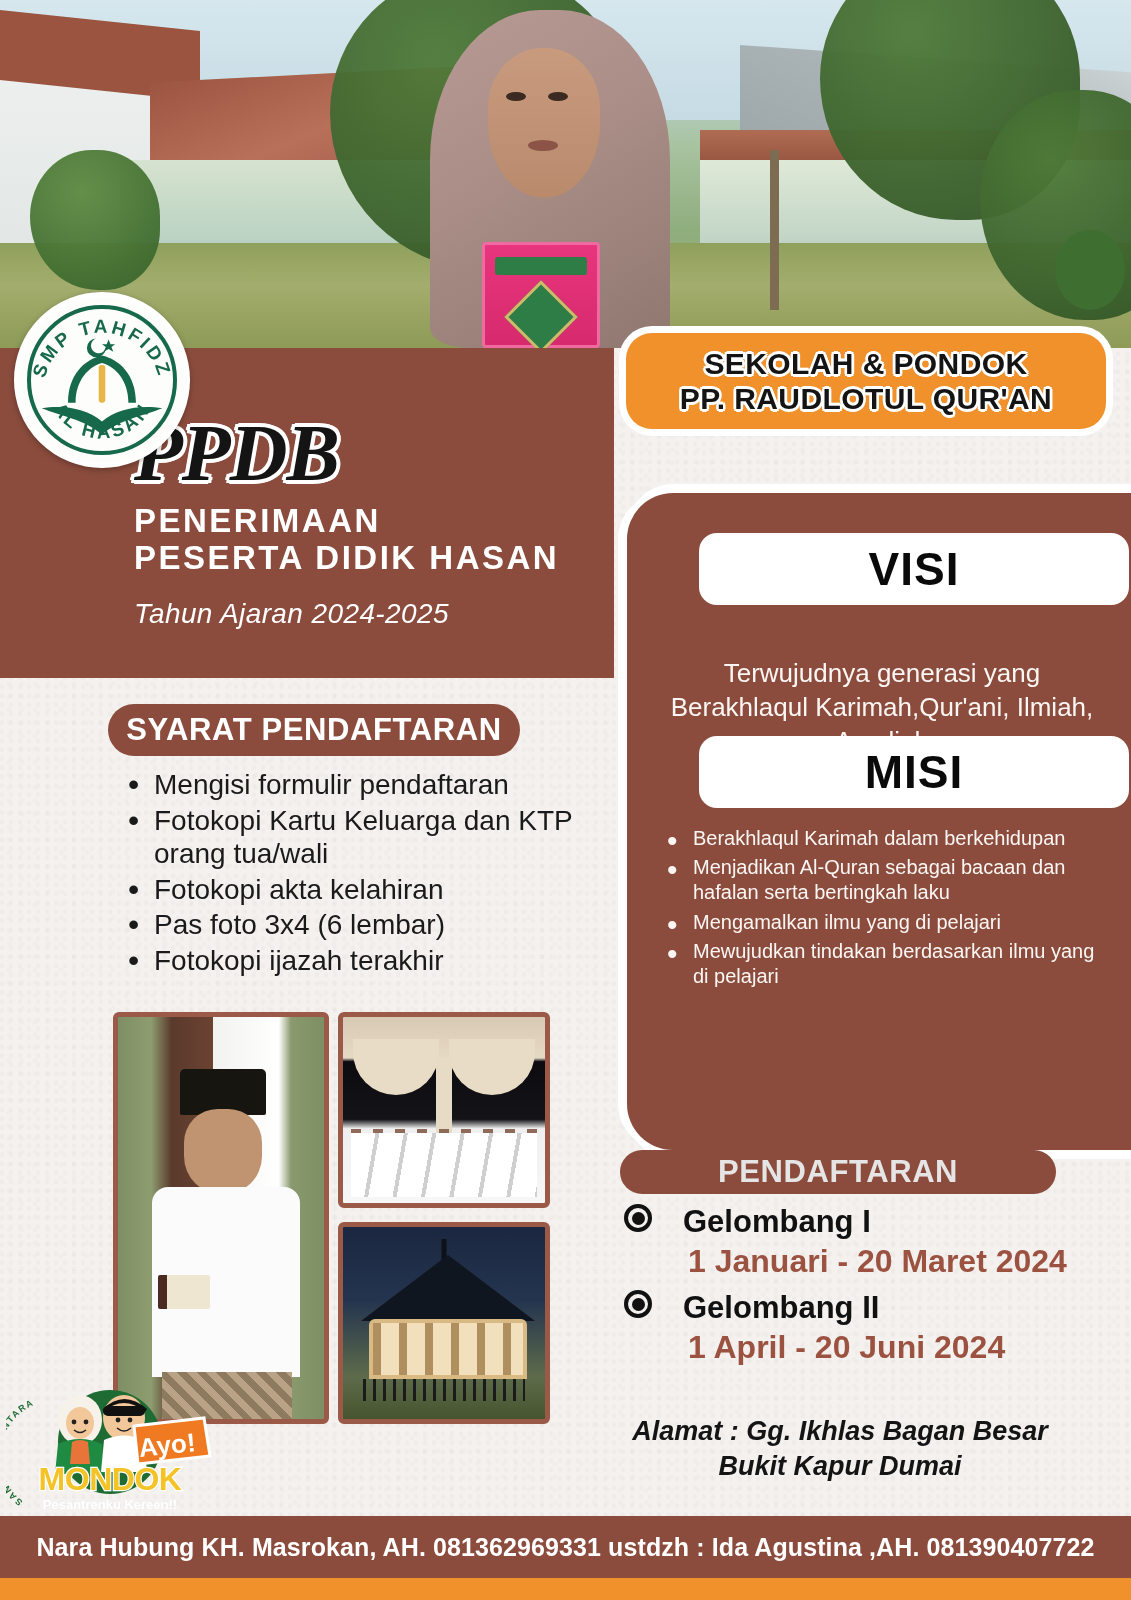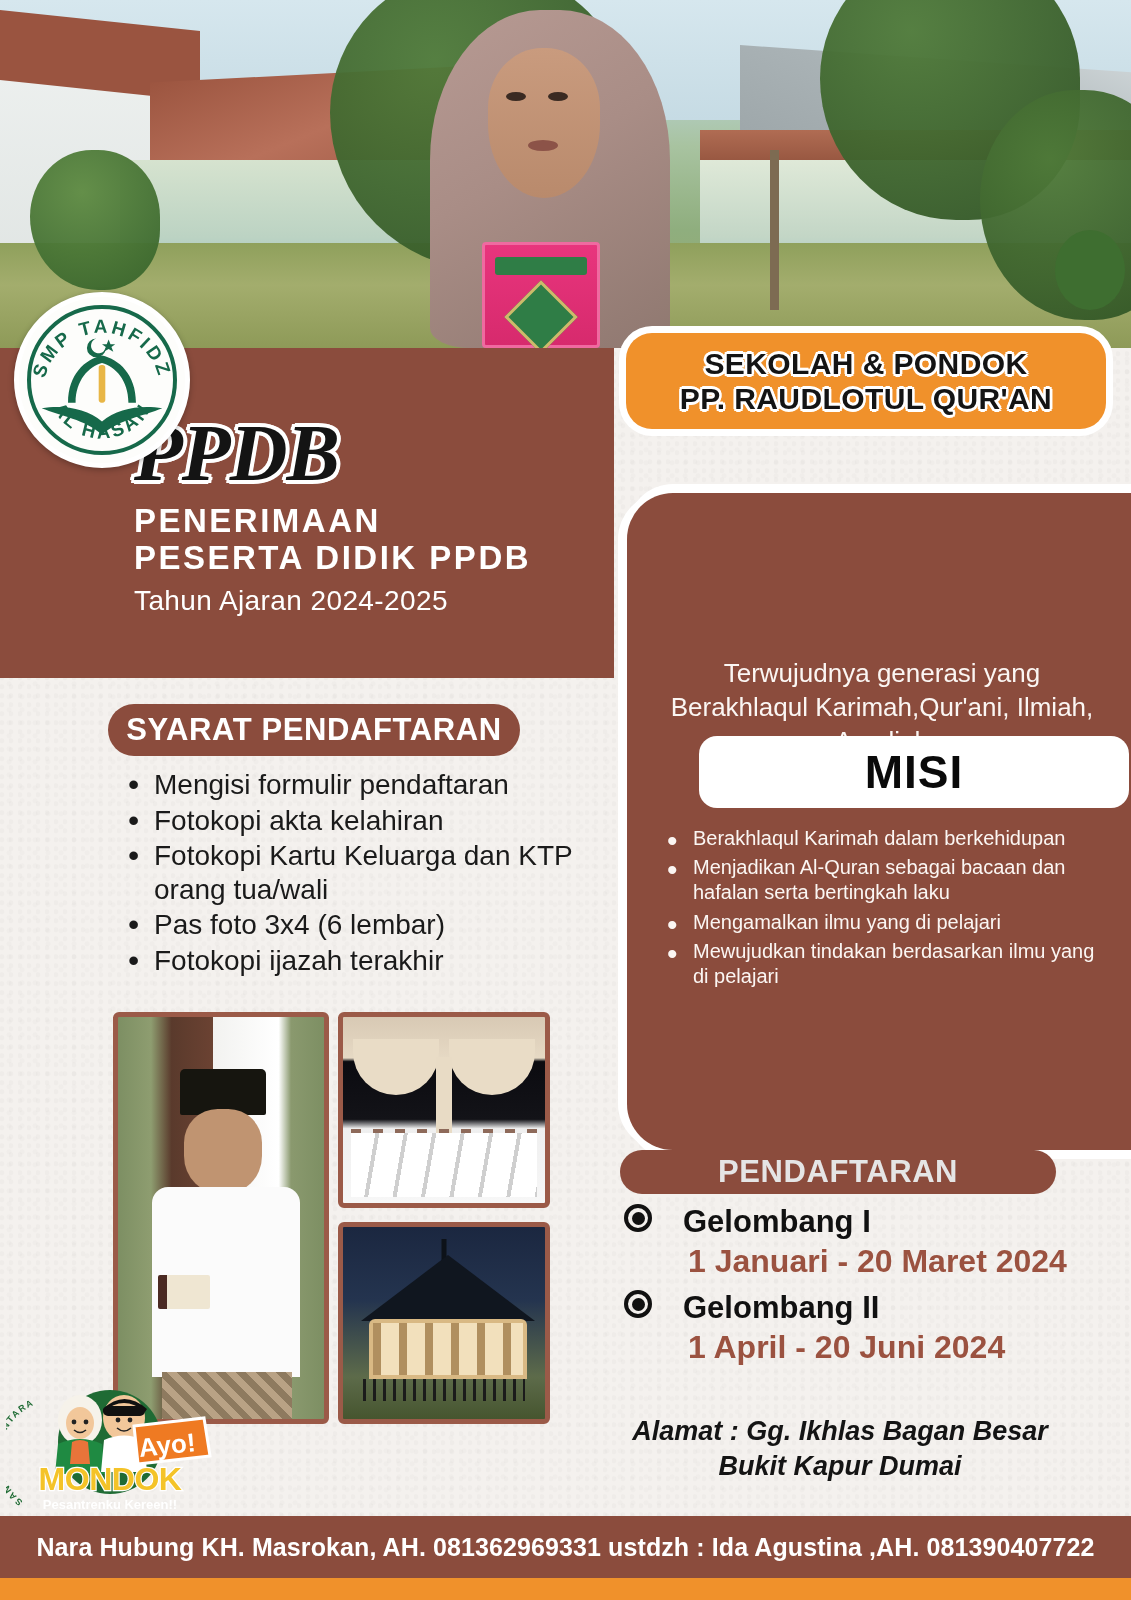--- a/index.html
+++ b/index.html
@@ -105,21 +105,21 @@
     letter-spacing:-1px; line-height:.95;
     text-shadow: -3px -3px 0 #fff, 3px -3px 0 #fff, -3px 3px 0 #fff, 3px 3px 0 #fff,
                  0 -4px 0 #fff, 0 4px 0 #fff, -4px 0 0 #fff, 4px 0 0 #fff;
     font-family:"Liberation Serif", serif;
   }
   .ppdb-sub1, .ppdb-sub2 {
     font-size:33px; font-weight:700; color:#ffffff; letter-spacing:2.5px; line-height:1.12;
   }
   .ppdb-sub1 { margin-top:12px; }
   .ppdb-year {
-    font-size:28px; color:#ffffff; margin-top:8px; letter-spacing:.4px;
+    font-size:28px; font-style:italic; color:#ffffff; margin-top:21px; letter-spacing:.4px;
   }
 
   
   .orange-pill {
     position:absolute; left:626px; top:333px; width:480px; height:96px;
     background:#f0912b; border-radius:26px; z-index:35;
     box-shadow:0 0 0 7px #ffffff;
     display:flex; flex-direction:column; align-items:center; justify-content:center;
   }
   .orange-pill div {
@@ -293,49 +293,52 @@
       <path d="M52,112 C52,82 70,66 88,62 C106,66 124,82 124,112 L116,112 C116,88 102,74 88,70 C74,74 60,88 60,112 Z" fill="#16694a"></path>
       <rect x="84.5" y="72" width="7" height="40" rx="3" fill="#e8b646"></rect>
 
       <path d="M24,118 C46,114 72,118 88,132 C104,118 130,114 152,118 C132,126 106,130 88,146 C70,130 44,126 24,118 Z" fill="#16694a"></path>
     </svg>
   </div>
 
   <div class="ppdb-wrap">
     <div class="ppdb-title">PPDB</div>
     <div class="ppdb-sub1">PENERIMAAN</div>
-    <div class="ppdb-sub2">PESERTA DIDIK PPDB</div>
+    <div class="ppdb-sub2">PESERTA DIDIK HASAN</div>
     <div class="ppdb-year">Tahun Ajaran 2024-2025</div>
   </div>
 
   <div class="orange-pill">
     <div>SEKOLAH &amp; PONDOK</div>
     <div>PP. RAUDLOTUL QUR'AN</div>
   </div>
 
   <div class="brown-right">
+    <div class="vm-box visi-box">
+      <span>VISI</span>
+    </div>
     <div class="visi-text">Terwujudnya generasi yang Berakhlaqul Karimah,Qur'ani, Ilmiah, Amaliah</div>
     <div class="vm-box misi-box">
       <span>MISI</span>
     </div>
     <ul class="misi-list">
       <li>Berakhlaqul Karimah dalam berkehidupan</li>
       <li>Menjadikan Al-Quran sebagai bacaan dan hafalan serta bertingkah laku</li>
       <li>Mengamalkan ilmu yang di pelajari</li>
       <li>Mewujudkan tindakan berdasarkan ilmu yang di pelajari</li>
     </ul>
   </div>
 
   <div class="syarat-pill">
     <span>SYARAT PENDAFTARAN</span>
   </div>
   <ul class="syarat-list">
     <li>Mengisi formulir pendaftaran</li>
+    <li>Fotokopi Kartu Keluarga dan KTP orang tua/wali</li>
     <li>Fotokopi akta kelahiran</li>
-    <li>Fotokopi Kartu Keluarga dan KTP orang tua/wali</li>
     <li>Pas foto 3x4 (6 lembar)</li>
     <li>Fotokopi ijazah terakhir</li>
   </ul>
 
   <div class="ph ph-main">
     <div class="kopiah"></div>
     <div class="headp"></div>
     <div class="shirt"></div>
     <div class="book"></div>
     <div class="sarung"></div>

